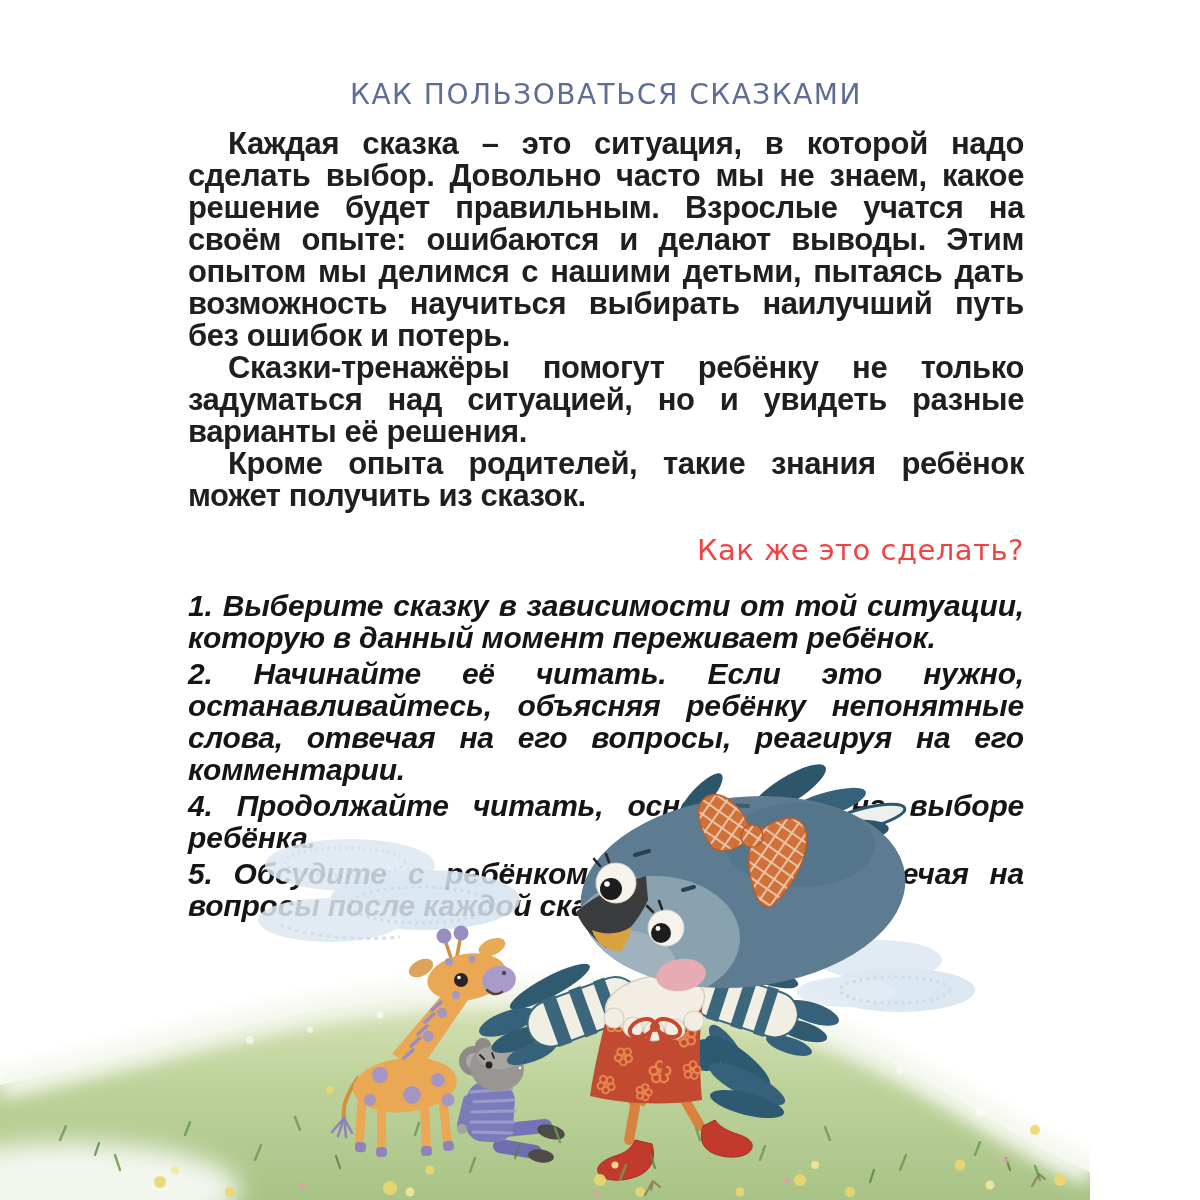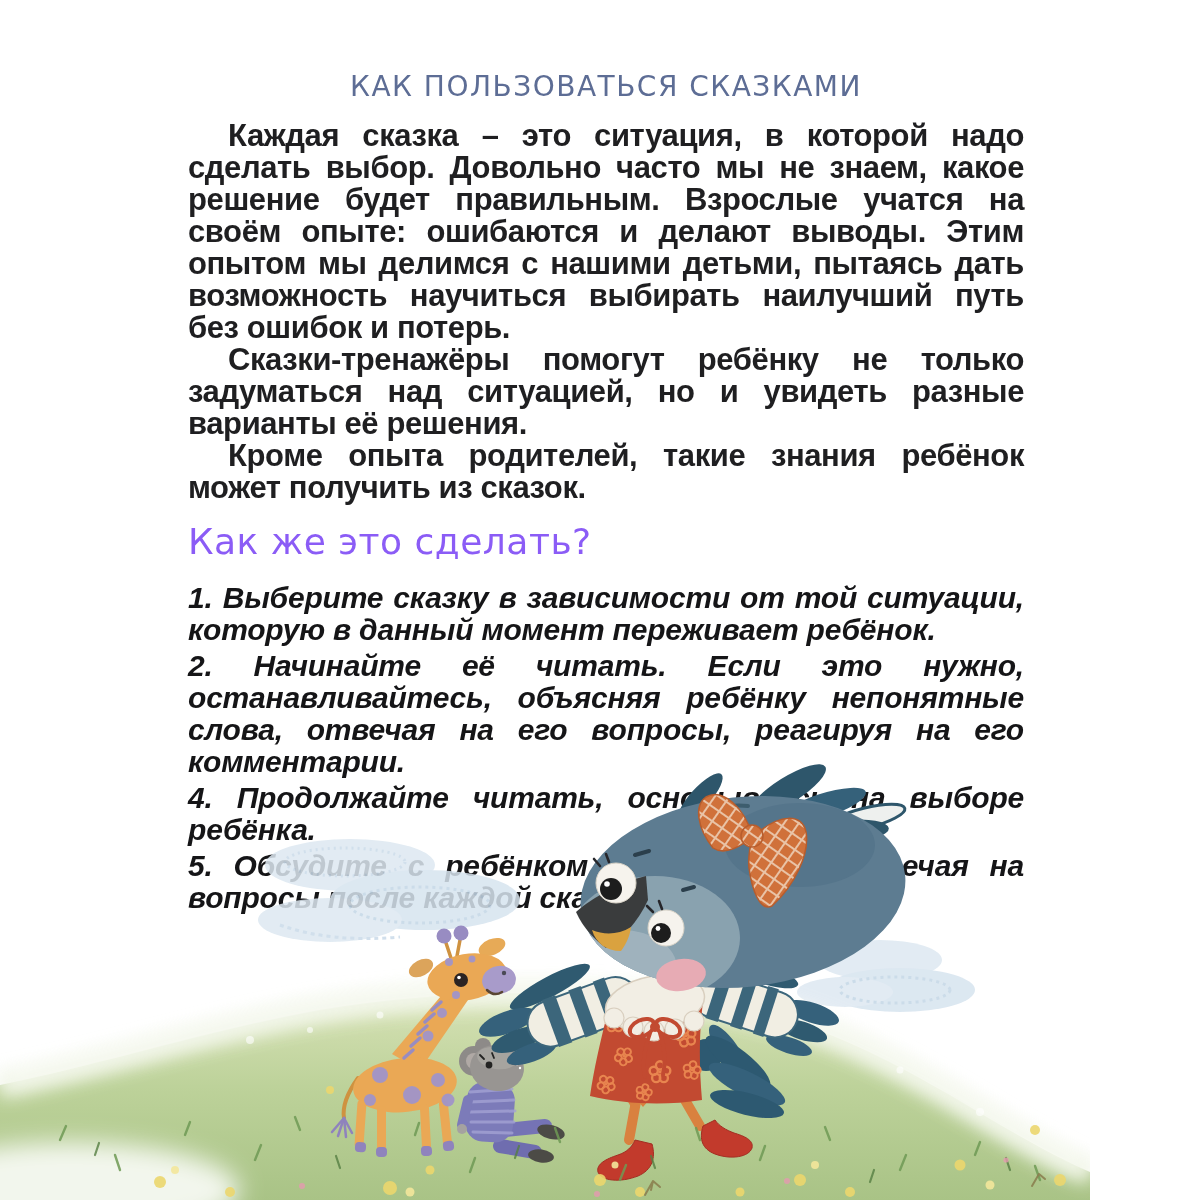--- a/index.html
+++ b/index.html
@@ -1,24 +1,24 @@
 <!DOCTYPE html>
 <html lang="ru"><head>
 <meta charset="utf-8">
 <style>
   html,body{margin:0;padding:0;background:#ffffff;}
   .page{position:relative;width:1200px;height:1200px;background:#ffffff;overflow:hidden;
         font-family:"Liberation Sans",sans-serif;}
-  .textcol{position:absolute;left:188px;top:68px;width:836px;}
+  .textcol{position:absolute;left:188px;top:76px;width:836px;}
   .title{font-family:"DejaVu Sans",sans-serif;font-weight:400;font-size:28px;line-height:38px;
          letter-spacing:1.5px;color:#5d6d95;text-align:center;margin:0 0 14px 0;}
   .bodytext p{font-size:31px;line-height:32px;font-weight:700;color:#1f1f21;
               text-align:justify;text-indent:40px;margin:0;letter-spacing:-0.4px;}
-  .subtitle{font-family:"DejaVu Sans",sans-serif;font-weight:400;font-size:36px;line-height:36px;
-            color:#8b5cf6;text-align:left;letter-spacing:0.5px;margin:20px 0 22px 0;}
+  .subtitle{font-family:"DejaVu Sans",sans-serif;font-weight:400;font-size:29px;line-height:36px;
+            color:#ef4444;text-align:right;letter-spacing:0.5px;margin:20px 0 22px 0;}
   .list p{font-size:30px;line-height:32px;font-weight:700;font-style:italic;color:#151517;
           text-align:justify;margin:0 0 4px 0;letter-spacing:-0.2px;}
   .illustration{position:absolute;left:0;top:740px;width:1200px;height:460px;}
   .illustration svg{display:block;}
 </style>
 </head>
 <body>
 
 <div class="page">
 

